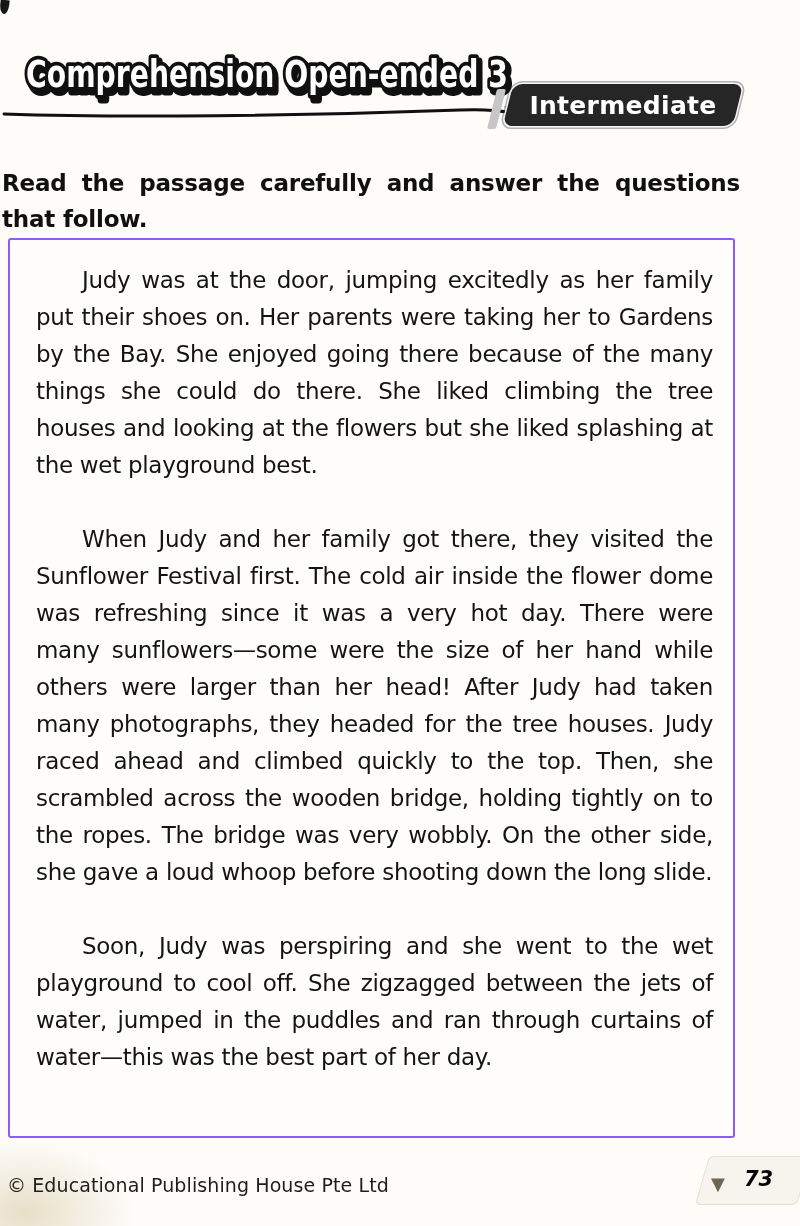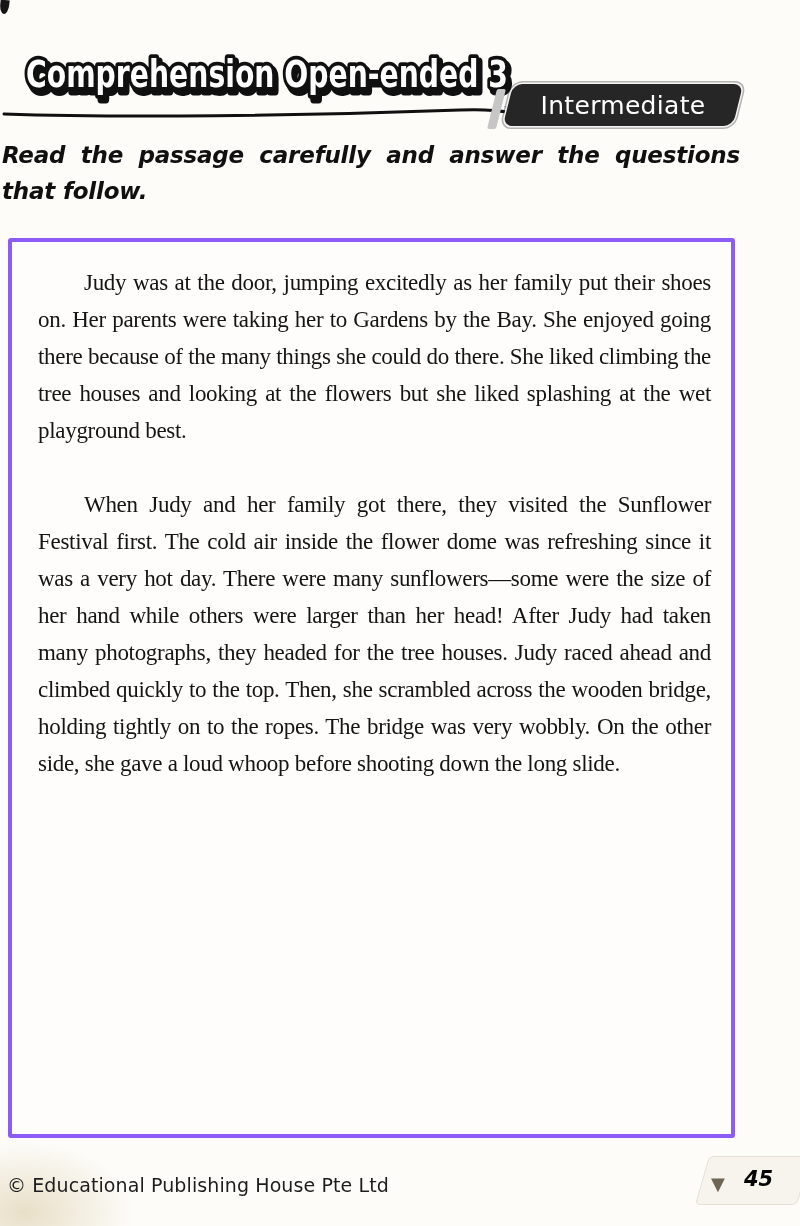--- a/index.html
+++ b/index.html
@@ -53,45 +53,44 @@
   .badge-skew::before {
     content: "";
     position: absolute; left: -15px; top: 5px;
     width: 9px; height: 40px;
     background: #c6c6c6;
     border-radius: 2px;
   }
   .badge-label {
     position: absolute; inset: 0;
     display: flex; align-items: center; justify-content: center;
-    color: #ffffff; font-weight: 400; font-size: 25px;
+    color: #ffffff; font-weight: 700; font-size: 25px;
     letter-spacing: 0.3px;
     font-family: "DejaVu Sans", sans-serif;
   }
 
   
   .instruction {
-    position: absolute; left: 2px; top: 137px; width: 738px;
+    position: absolute; left: 2px; top: 165px; width: 738px;
     font-size: 23px; line-height: 36px;
-    font-weight: 700; font-style: italic;
+    font-weight: 700; 
     text-align: justify;
     color: #101010;
     letter-spacing: -0.2px;
   }
 
   
   .passage-box {
     position: absolute; left: 8px; top: 238px;
     width: 727px; height: 900px;
     box-sizing: border-box;
-    border: 4px solid #8b5cf6;
+    border: 2px solid #8b5cf6;
     border-radius: 3px;
     background: #fefdfb;
     padding: 22px 20px 0 26px;
-    font-family: Liberation Serif, serif;
   }
   .passage-box p {
     margin: 0 0 37px 0;
     font-size: 23px; line-height: 37px;
     text-align: justify;
     text-indent: 46px;
     letter-spacing: -0.3px;
     color: #141414;
   }
 
@@ -141,18 +140,19 @@
 <div class="badge">
   <div class="badge-skew"></div>
   <div class="badge-label">Intermediate</div>
 </div>
 
 <div class="instruction">Read the passage carefully and answer the questions that follow.</div>
 
 <div class="passage-box">
   <p>Judy was at the door, jumping excitedly as her family put their shoes on. Her parents were taking her to Gardens by the Bay. She enjoyed going there because of the many things she could do there. She liked climbing the tree houses and looking at the flowers but she liked splashing at the wet playground best.</p>
   <p>When Judy and her family got there, they visited the Sunflower Festival first. The cold air inside the flower dome was refreshing since it was a very hot day. There were many sunflowers—some were the size of her hand while others were larger than her head! After Judy had taken many photographs, they headed for the tree houses. Judy raced ahead and climbed quickly to the top. Then, she scrambled across the wooden bridge, holding tightly on to the ropes. The bridge was very wobbly. On the other side, she gave a loud whoop before shooting down the long slide.</p>
+  <p>Soon, Judy was perspiring and she went to the wet playground to cool off. She zigzagged between the jets of water, jumped in the puddles and ran through curtains of water—this was the best part of her day.</p>
 </div>
 
 <div class="footer-copyright">© Educational Publishing House Pte Ltd</div>
 <div class="page-tab"></div>
 <div class="page-marker-icon">▼</div>
-<div class="page-number">45</div>
+<div class="page-number">73</div>
 
 </body></html>

